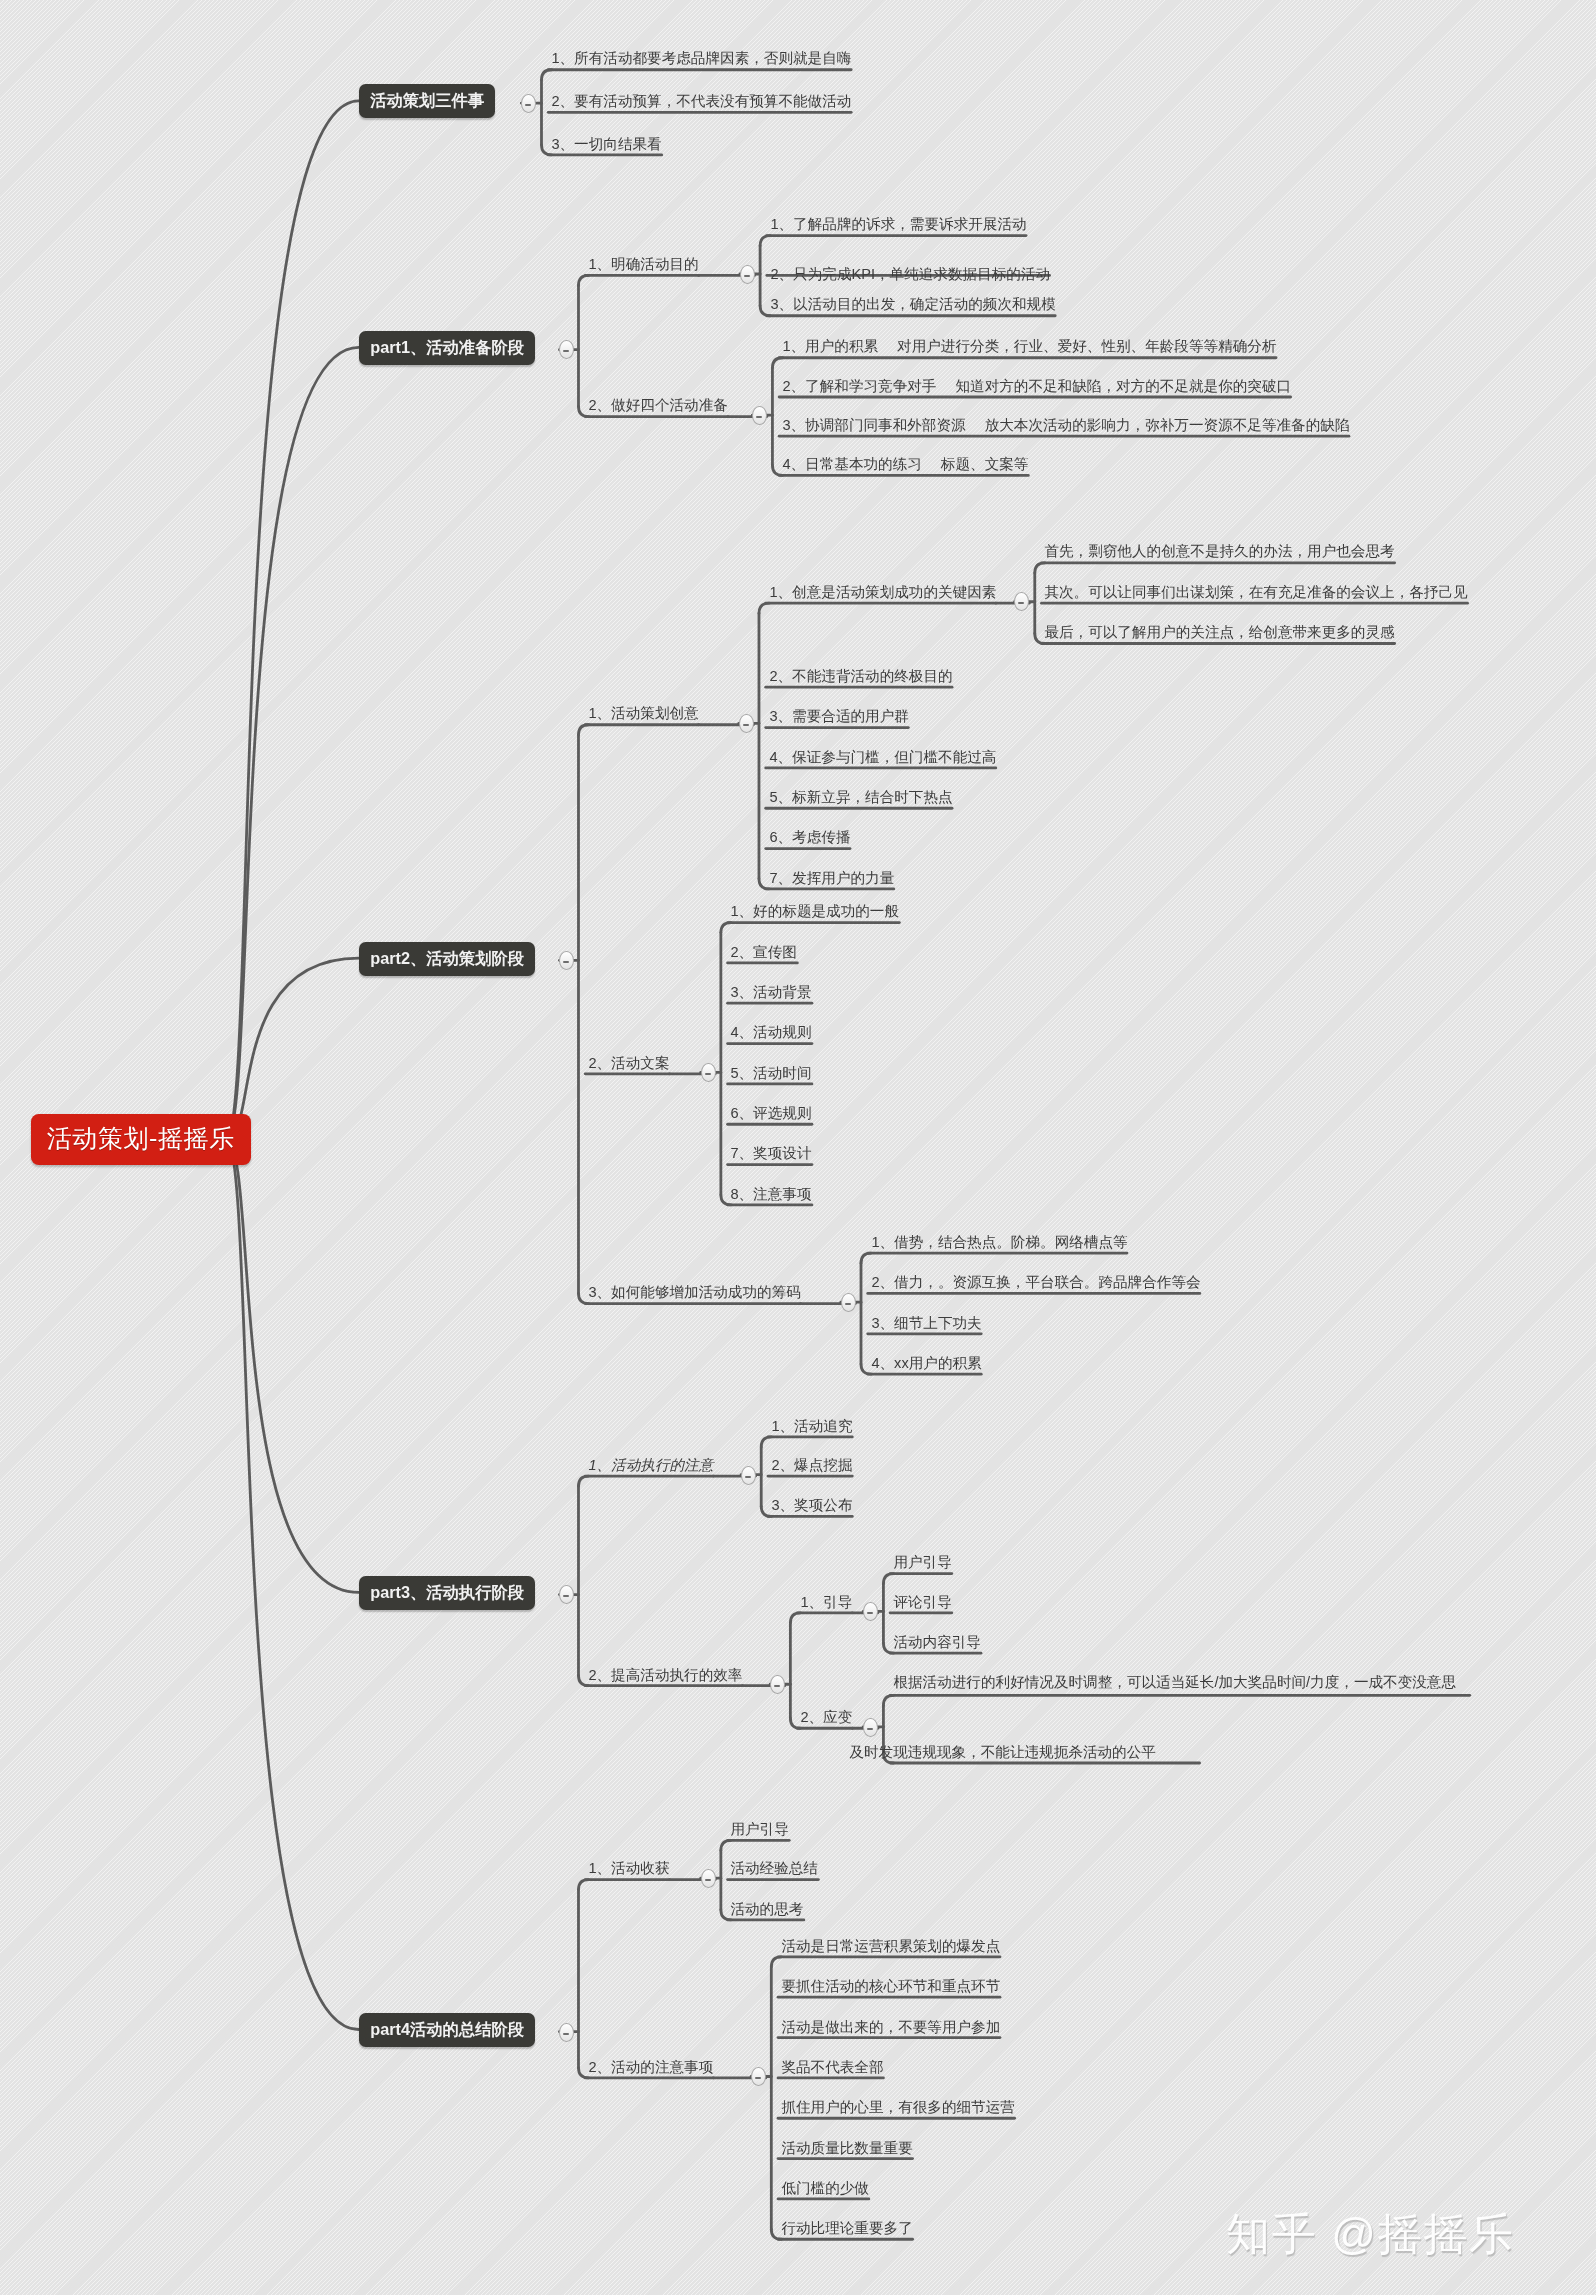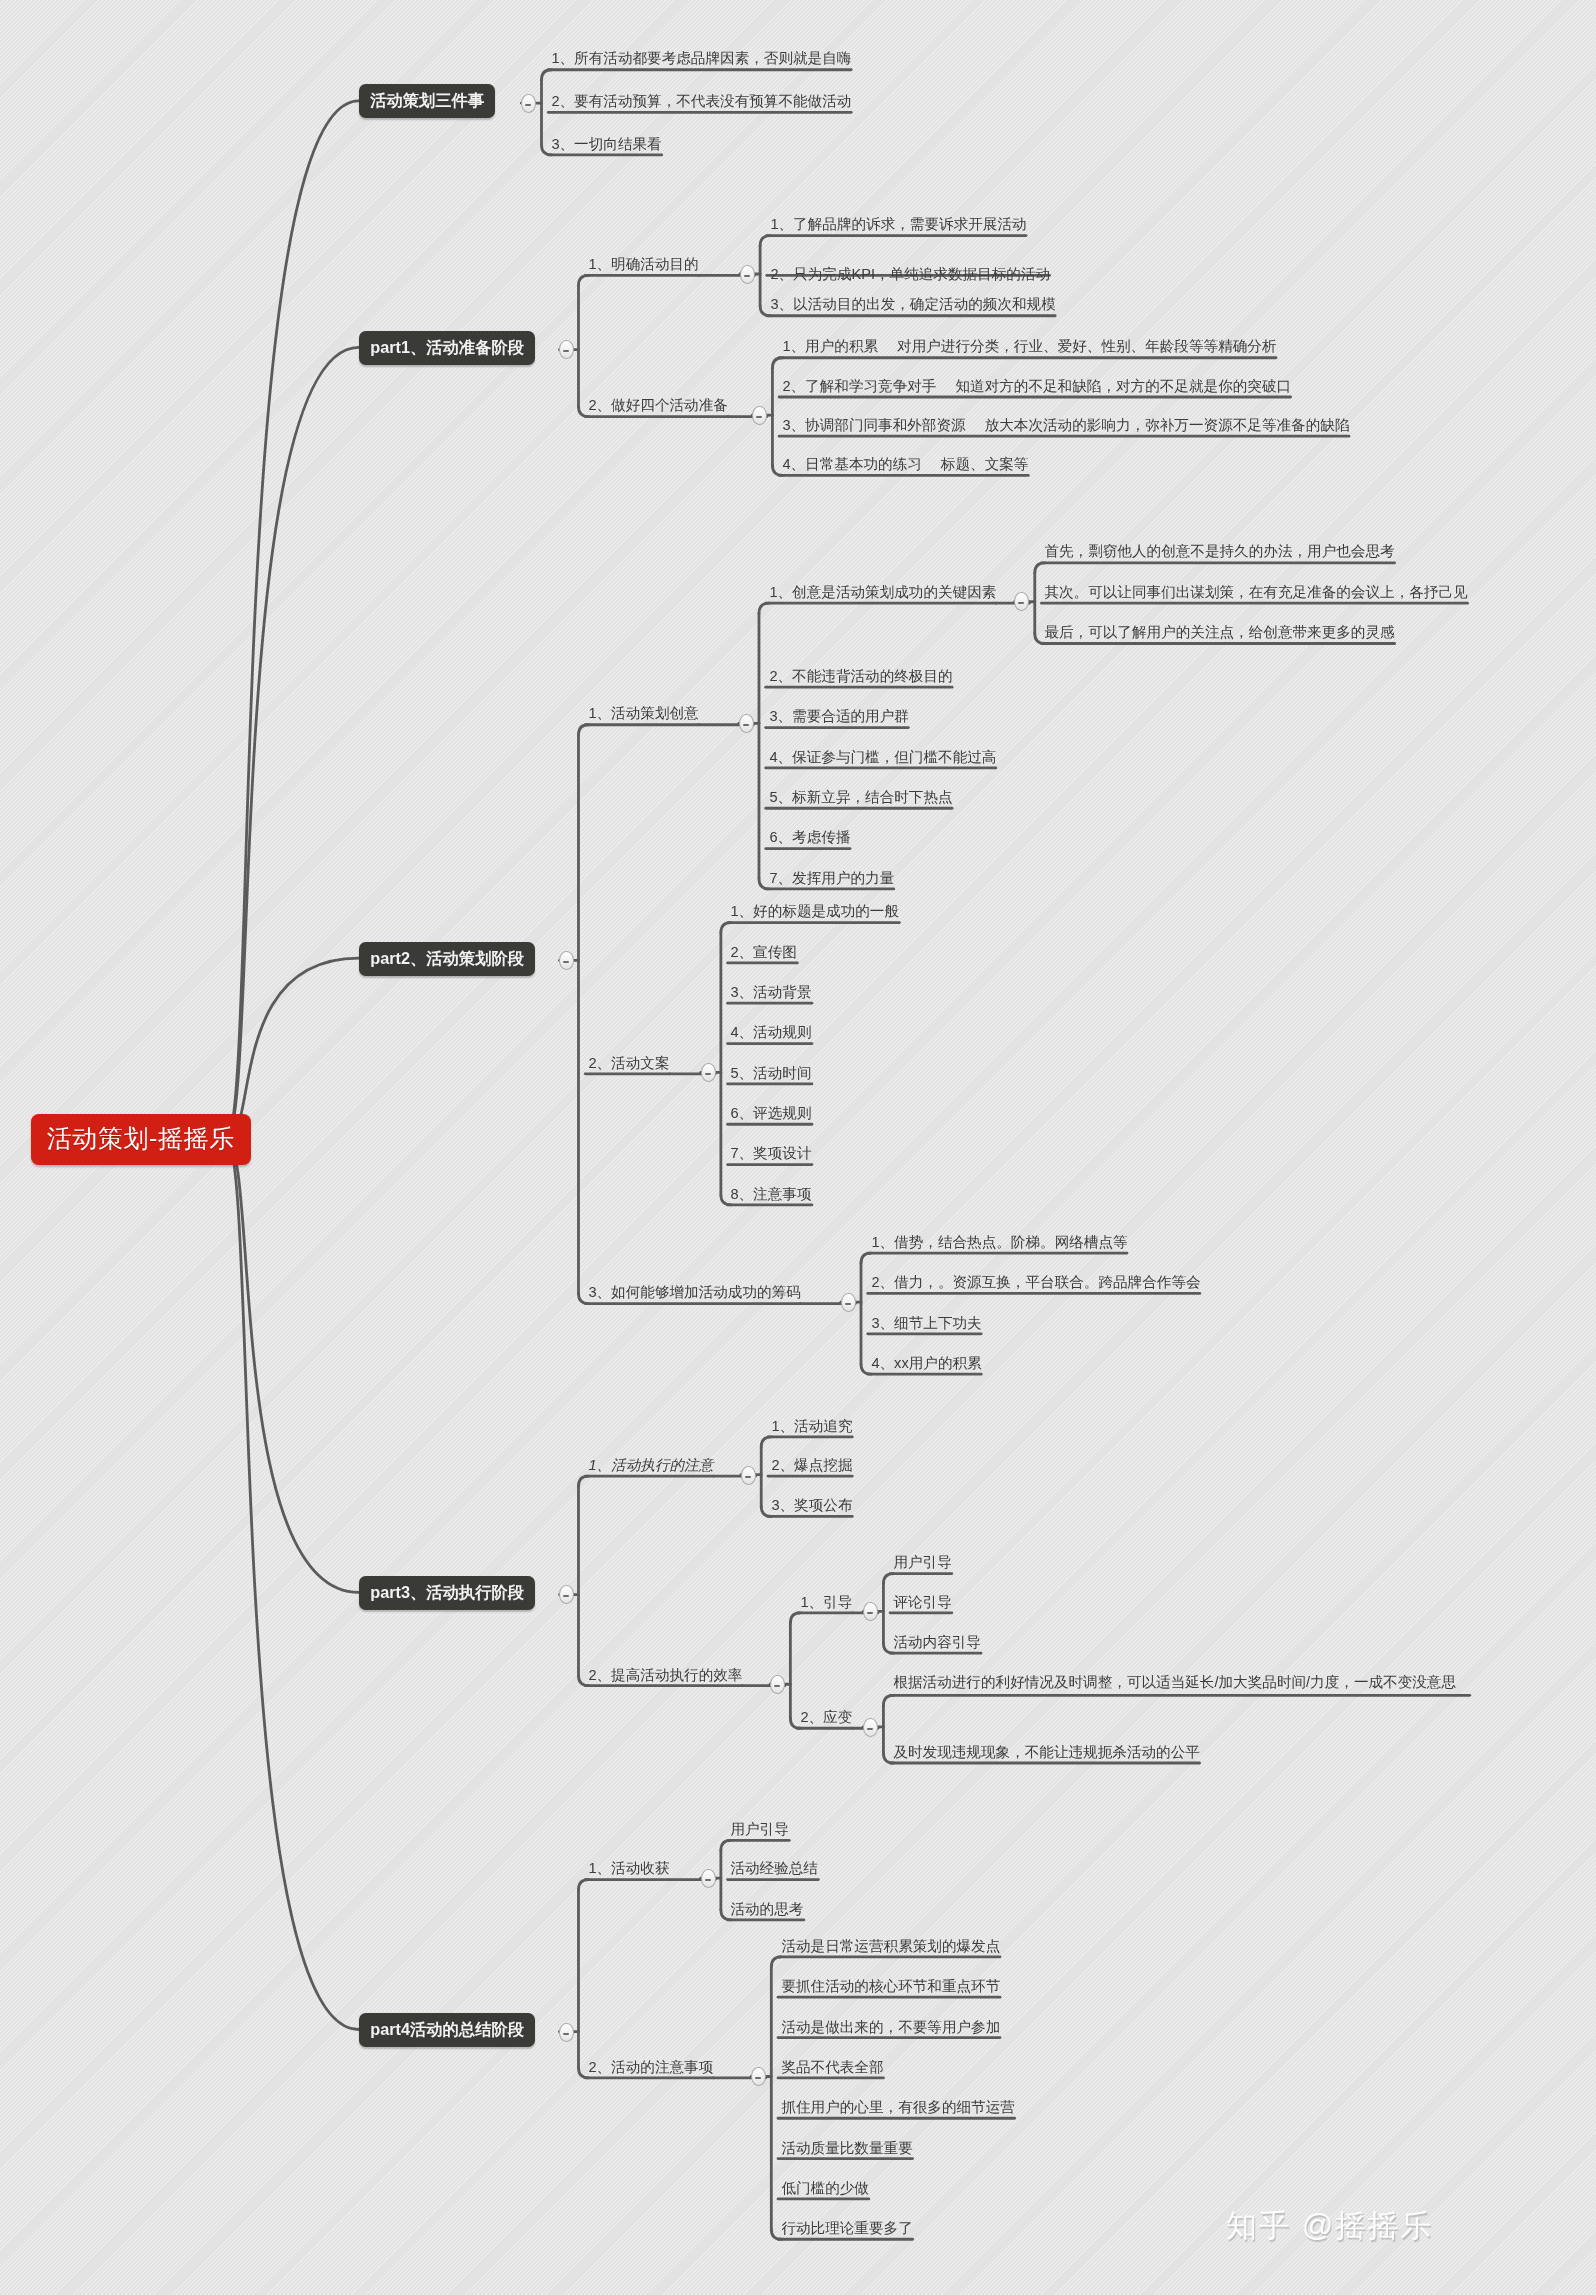--- a/index.html
+++ b/index.html
@@ -68,21 +68,21 @@
     box-sizing:border-box;
   }
   .toggle::before{
     content:"";position:absolute;left:3.4px;right:3.4px;top:9px;
     height:1.7px;background:#6d6d6d;border-radius:1.1px;
   }
 
   
   .watermark{
     position:absolute;
-    font-size:31px;
+    font-size:44px;
     color:#ffffff;
     opacity:.95;
     text-shadow:1.1px 1.7px 1.1px rgba(150,150,150,.55);
     letter-spacing:1.7px;
     white-space:nowrap;
   }
 </style>
 </head>
 <body>
 
@@ -321,21 +321,21 @@
 
   <div class="node leaf" style="left:797px;top:1593px;">1、引导</div>
   <div class="toggle" style="left:863px;top:1602px;"></div>
   <div class="node leaf" style="left:890px;top:1553px;">用户引导</div>
   <div class="node leaf" style="left:890px;top:1593px;">评论引导</div>
   <div class="node leaf" style="left:890px;top:1633px;">活动内容引导</div>
 
   <div class="node leaf" style="left:797px;top:1708px;">2、应变</div>
   <div class="toggle" style="left:863px;top:1718px;"></div>
   <div class="node leaf wrap" style="left:890px;top:1672px;width:583px;">根据活动进行的利好情况及时调整，可以适当延长/加大奖品时间/力度，一成不变没意思</div>
-  <div class="node leaf" style="left:890px;top:1743px;">及时发现违规现象，不能让违规扼杀活动的公平</div>
+  <div class="node leaf" style="left:846px;top:1743px;">及时发现违规现象，不能让违规扼杀活动的公平</div>
 
   <div class="node lvl1" style="left:359px;top:2013px;">part4活动的总结阶段</div>
   <div class="toggle" style="left:559px;top:2023px;"></div>
 
   <div class="node leaf" style="left:585px;top:1859px;">1、活动收获</div>
   <div class="toggle" style="left:701px;top:1869px;"></div>
   <div class="node leaf" style="left:727px;top:1820px;">用户引导</div>
   <div class="node leaf" style="left:727px;top:1859px;">活动经验总结</div>
   <div class="node leaf" style="left:727px;top:1900px;">活动的思考</div>
 

